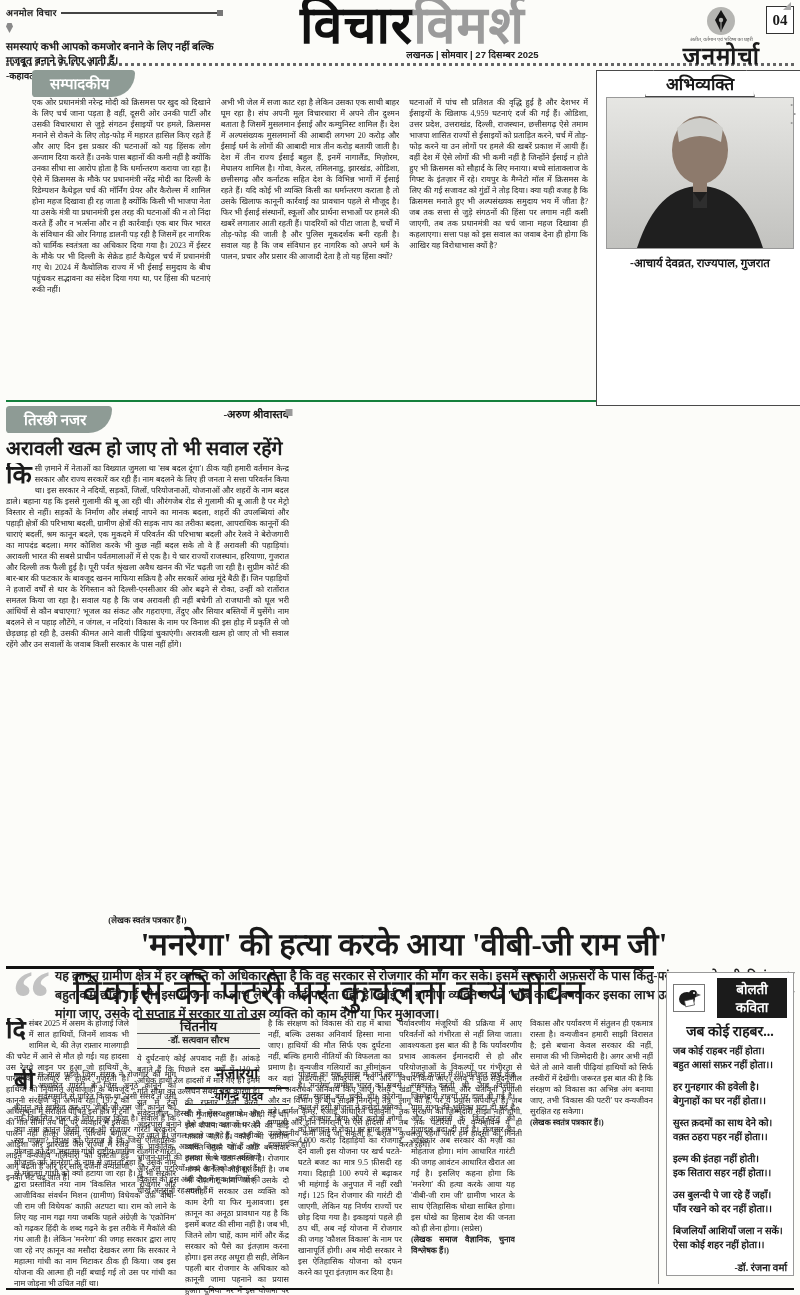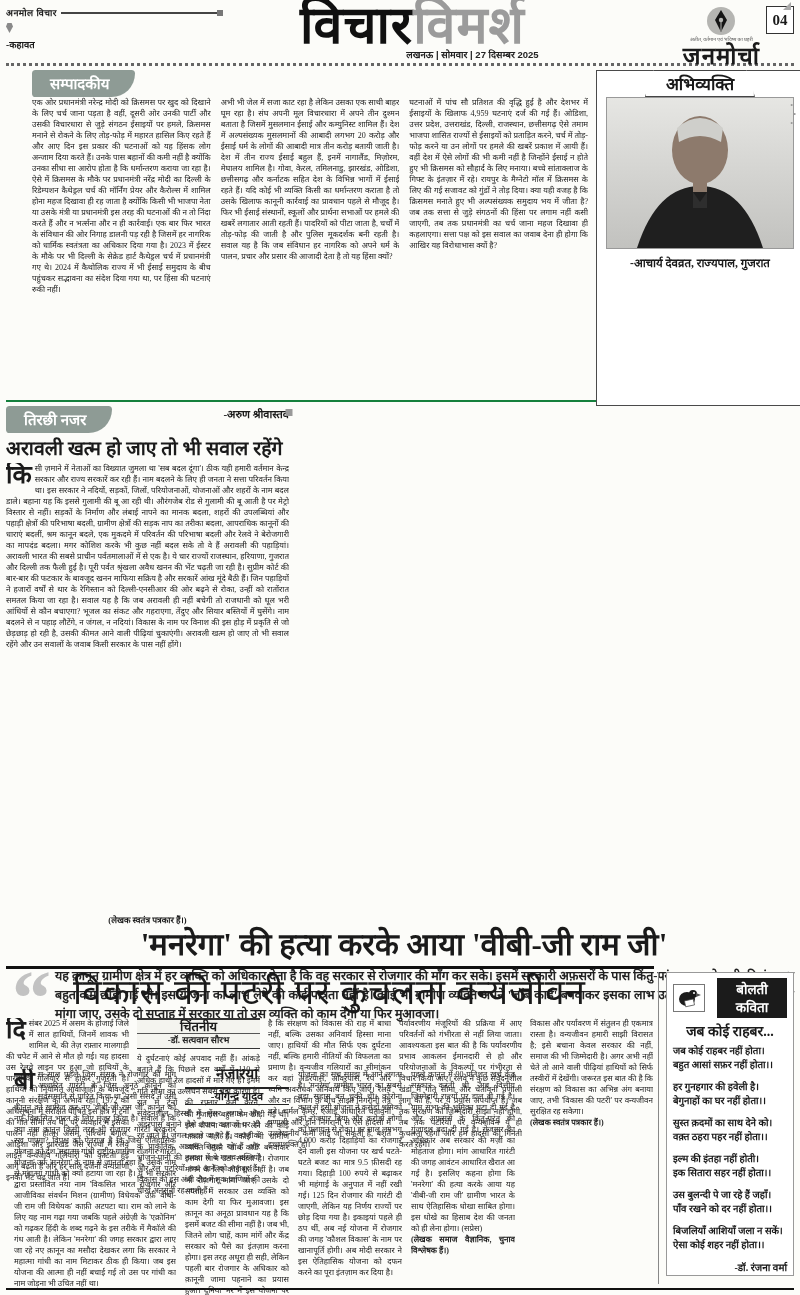--- a/index.html
+++ b/index.html
@@ -108,20 +108,21 @@
 
 <div class="page">
 
   <header class="masthead">
     <div class="mast-left">
       <div class="thought-label-row">
         <span class="thought-label">अनमोल विचार</span>
         <span class="label-line"></span>
       </div>
       <span class="pin-icon"></span>
+      <div class="thought-text">समस्याएं कभी आपको कमजोर बनाने के लिए नहीं बल्कि मजबूत बनाने के लिए आती हैं।</div>
       <div class="thought-attr">-कहावत</div>
     </div>
     <div class="mast-center">
       <div class="paper-title">
         <span class="title-black">विचार</span><span class="title-gray">विमर्श</span>
       </div>
       <div class="dateline">लखनऊ | सोमवार | 27 दिसम्बर 2025</div>
     </div>
     <div class="mast-right">
       <div class="brand-block">

